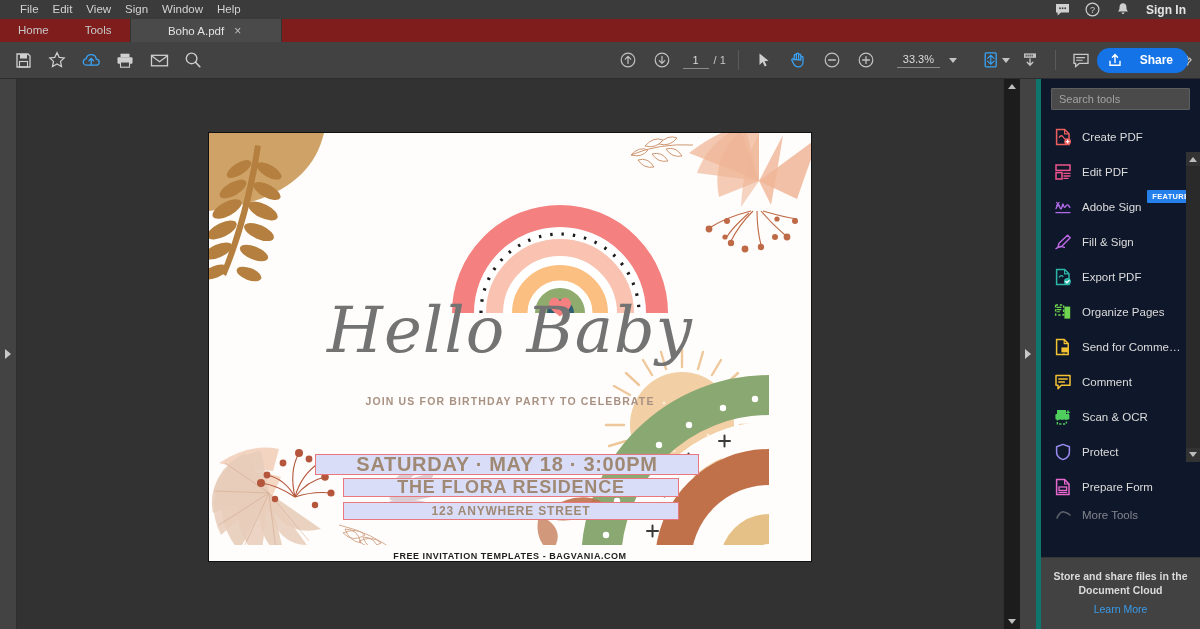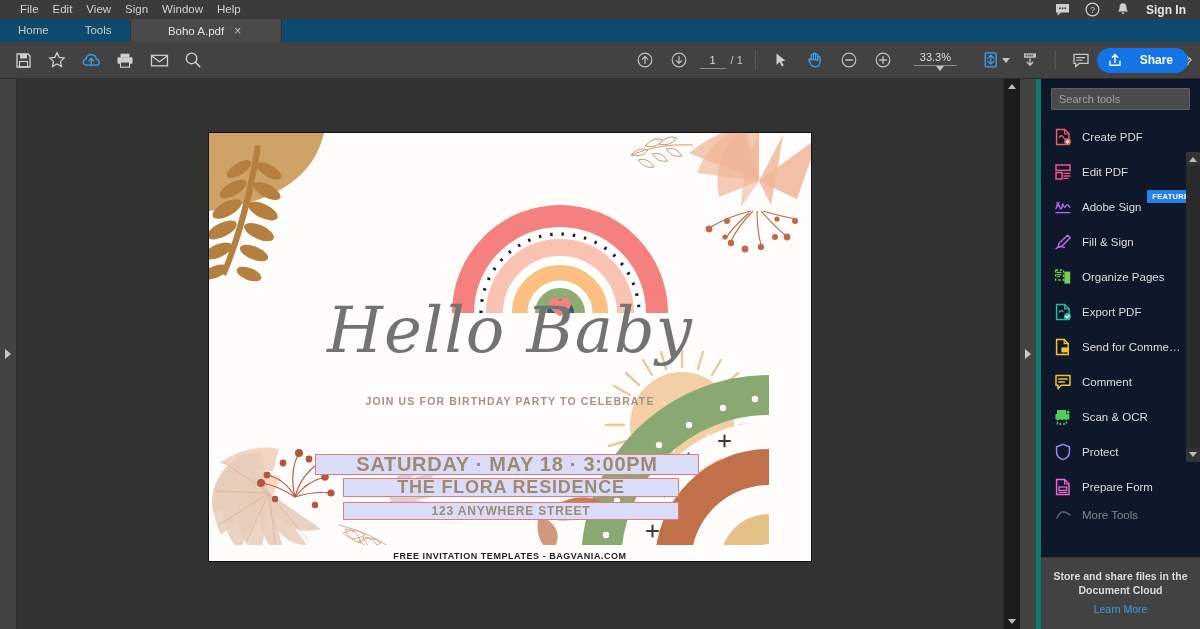--- a/index.html
+++ b/index.html
@@ -16,21 +16,21 @@
   
   .menubar {
     height: 19px; background: #3b3b3b; display: flex; align-items: center;
     padding-left: 13px; flex: 0 0 19px; position: relative; z-index: 30;
   }
   .menubar .mi { font-size: 11.5px; color: #d2d2d2; padding: 0 7px; line-height: 19px; cursor: default; }
   .menu-right { position: absolute; right: 0; top: 0; height: 19px; display: flex; align-items: center; }
 
   
   .tabbar {
-    height: 23px; background: #0c4a6e; display: flex; align-items: flex-end;
+    height: 23px; background: #7f1d1d; display: flex; align-items: flex-end;
     flex: 0 0 23px; position: relative; z-index: 20;
   }
   .tabitem {
     font-size: 11.5px; color: #c8c8c8; height: 23px; line-height: 23px;
     padding: 0 18px; cursor: default;
   }
   .doctab {
     background: #4a4a4a; height: 23px; min-width: 152px; display: flex; align-items: center;
     justify-content: center; gap: 8px; position: relative; padding: 0 10px;
     border-left: 1px solid #333; border-right: 1px solid #333;
@@ -56,21 +56,21 @@
   .tbsep { width: 1px; height: 20px; background: #5a5a5a; margin: 0 8px; }
 
   .pagebox { display: flex; align-items: center; gap: 5px; margin: 0 4px; }
   .pagenum {
     width: 26px; height: 18px; background: transparent; border: none;
     border-bottom: 1px solid #8a8a8a; color: #dcdcdc; font-size: 11px;
     text-align: center; font-family: "Liberation Sans", sans-serif;
   }
   .pagetot { font-size: 11px; color: #c6c6c6; }
 
-  .zoombox { display: flex; align-items: center; margin-left: 14px; flex-direction: column; }
+  .zoombox { display: flex; align-items: center; margin-left: 14px; }
   .zoomval {
     font-size: 11px; color: #dcdcdc; border-bottom: 1px solid #8a8a8a;
     padding: 1px 6px 2px 6px; min-width: 38px; text-align: center;
   }
   .caret {
     width: 0; height: 0; border-left: 4px solid transparent; border-right: 4px solid transparent;
     border-top: 5px solid #c4c4c4; margin-left: 9px; cursor: pointer;
   }
   .sharebtn {
     position: absolute; right: 12px; background: #1473e6; color: #fff;
@@ -688,39 +688,39 @@
                 <path d="M13.6 2.2l2.6 2.6-8.4 8.4-3.8.9 1-3.8z" fill="none" stroke="#c06ae8" stroke-width="1.4" stroke-linejoin="round"></path>
                 <path d="M2 15.6q4-3.2 8.4-1.2" fill="none" stroke="#c06ae8" stroke-width="1.4" stroke-linecap="round"></path>
               </svg>
           </span>
           <span class="tlabel">Fill &amp; Sign</span>
         </div>
 
         <div class="toolitem">
           <span class="ticonw">
             <svg width="18" height="18" viewBox="0 0 18 18">
-                <rect x="1.6" y="2" width="8" height="10" fill="none" stroke="#6fd44e" stroke-width="1.4" stroke-dasharray="2.4 1.8"></rect>
-                <rect x="10.4" y="3.6" width="5.8" height="12" fill="#6fd44e"></rect>
-                <path d="M3 4.4h4M3 6.6h4M3 8.8h2.6" stroke="#6fd44e" stroke-width="1.1" stroke-linecap="round"></path>
-              </svg>
-          </span>
-          <span class="tlabel">Organize Pages</span>
-        </div>
-
-        <div class="toolitem">
-          <span class="ticonw">
-            <svg width="18" height="18" viewBox="0 0 18 18">
                 <path d="M2.6 1.4h8l4.4 4.4v10.8H2.6z" fill="none" stroke="#2bb6a8" stroke-width="1.5"></path>
                 <path d="M10.6 1.4v4.4H15" fill="none" stroke="#2bb6a8" stroke-width="1.2"></path>
                 <path d="M5 9.4q2.6-3.2 4.2-.6" fill="none" stroke="#2bb6a8" stroke-width="1.3"></path>
                 <circle cx="13.4" cy="13.6" r="3.5" fill="#2bb6a8"></circle>
                 <path d="M11.8 13.5l1.2 1.3 2.2-2.4" stroke="#fff" stroke-width="1.3" fill="none" stroke-linecap="round"></path>
               </svg>
           </span>
           <span class="tlabel">Export PDF</span>
+        </div>
+
+        <div class="toolitem">
+          <span class="ticonw">
+            <svg width="18" height="18" viewBox="0 0 18 18">
+                <rect x="1.6" y="2" width="8" height="10" fill="none" stroke="#6fd44e" stroke-width="1.4" stroke-dasharray="2.4 1.8"></rect>
+                <rect x="10.4" y="3.6" width="5.8" height="12" fill="#6fd44e"></rect>
+                <path d="M3 4.4h4M3 6.6h4M3 8.8h2.6" stroke="#6fd44e" stroke-width="1.1" stroke-linecap="round"></path>
+              </svg>
+          </span>
+          <span class="tlabel">Organize Pages</span>
         </div>
 
         <div class="toolitem">
           <span class="ticonw">
             <svg width="18" height="18" viewBox="0 0 18 18">
                 <path d="M2.6 1.6h7.6l4 4v10.8H2.6z" fill="none" stroke="#f2c233" stroke-width="1.5"></path>
                 <path d="M10.2 1.6v4h4" fill="none" stroke="#f2c233" stroke-width="1.2"></path>
                 <rect x="7.4" y="9.4" width="7.4" height="5" fill="#f2c233"></rect>
                 <path d="M9 15.4l-.4 2 2.4-2z" fill="#f2c233"></path>
               </svg>

